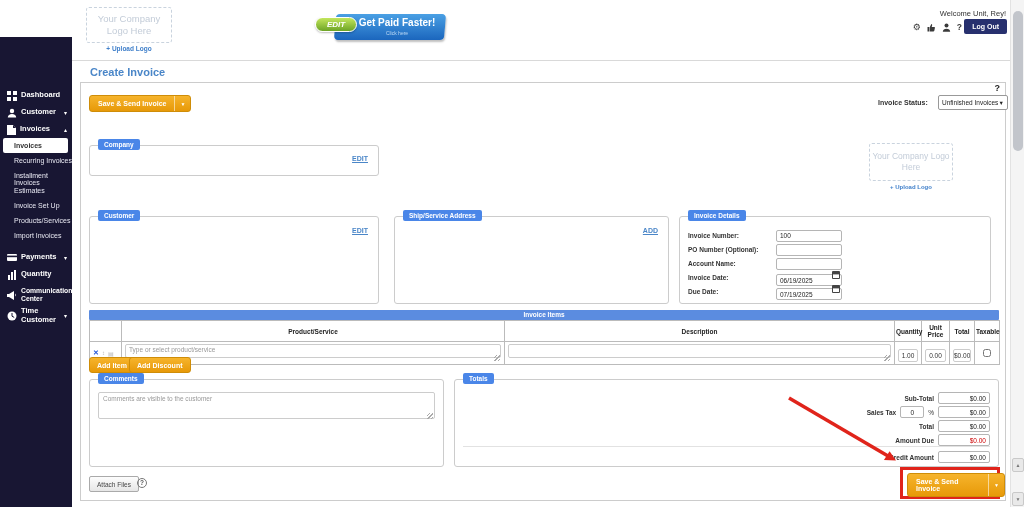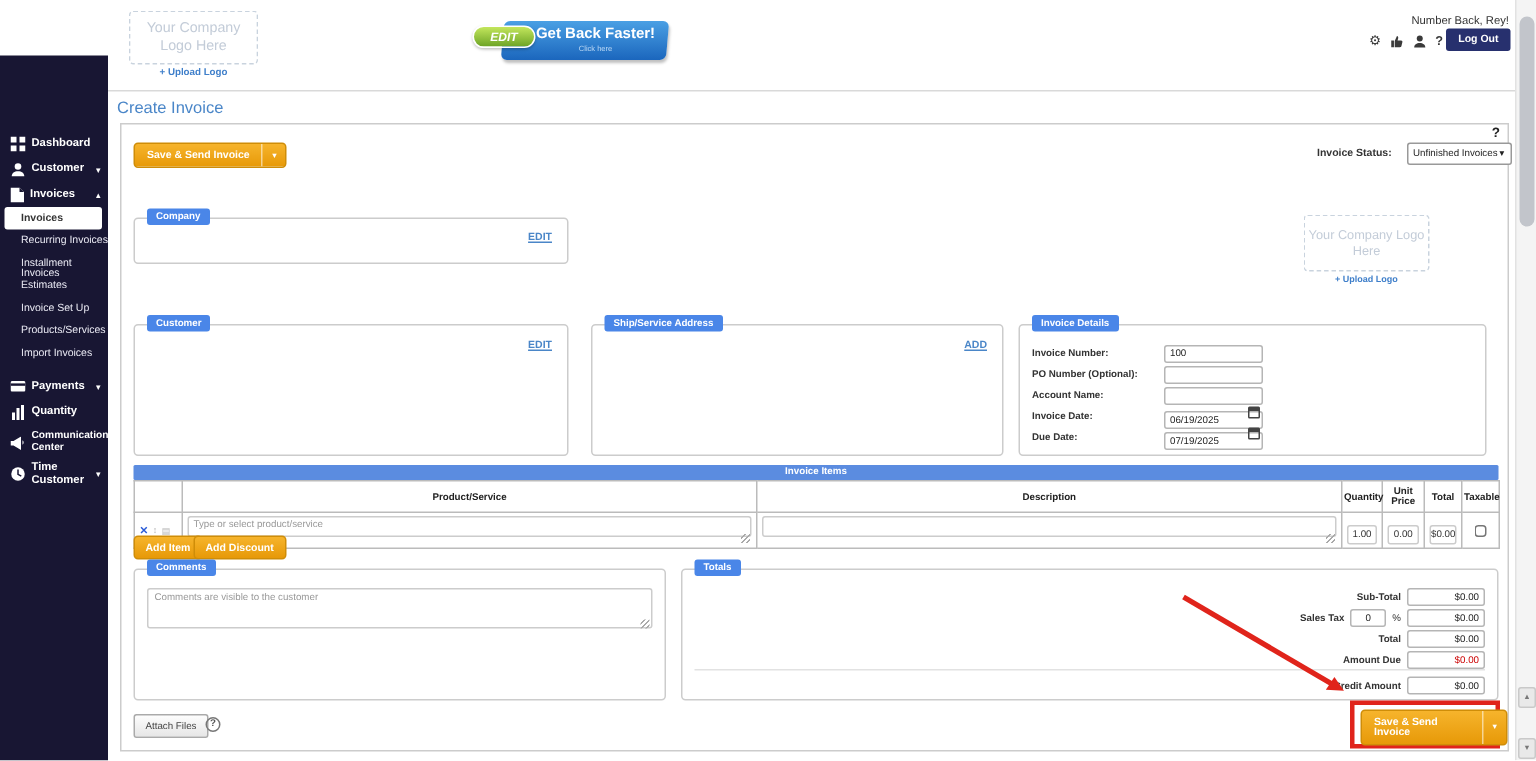--- a/index.html
+++ b/index.html
@@ -29,21 +29,21 @@
   .banner-title { position:absolute; left:34px; top:4px; width:96px; text-align:center; color:#fff; font-weight:bold; font-size:10px; }
   .banner-sub { position:absolute; left:34px; top:17px; width:96px; text-align:center; color:#bcd9f5; font-size:5px; }
   .plus-pill { position:absolute; left:0; top:4px; width:42px; height:15px; background:linear-gradient(180deg,#c3e65c,#6da426); border:1px solid #fff; border-radius:8px; color:#fff; font-weight:bold; font-style:italic; font-size:8px; display:flex; align-items:center; justify-content:center; box-shadow:0 1px 2px rgba(0,0,0,.25); }
   .welcome { position:absolute; right:18px; top:9px; font-size:7.5px; color:#333; }
   .user-icons { position:absolute; right:62px; top:22px; display:flex; gap:6px; align-items:center; color:#3a3a3a; }
   .hicon { font-size:9px; line-height:1; cursor:pointer; }
   .hicon-q { font-size:8.5px; font-weight:bold; cursor:pointer; }
   .logout { position:absolute; right:17px; top:19px; background:#27306e; color:#fff; font-size:7px; font-weight:bold; padding:4px 8px; border-radius:2px; cursor:pointer; }
 
   
-  .page-title { position:absolute; left:78px; top:66px; font-size:11px; color:#4a86c8; z-index:1; }
+  .page-title { position:absolute; left:90px; top:66px; font-size:11px; color:#4a86c8; z-index:1;font-weight:bold; }
   #panel { position:absolute; left:80px; top:82px; width:926px; height:419px; border:1px solid #ccc; background:#fff; }
   .panel-help { position:absolute; right:5px; top:0; font-size:9px; font-weight:bold; color:#222; cursor:pointer; }
 
   .btn-orange { display:inline-flex; align-items:stretch; background:linear-gradient(180deg,#f6b42c,#e79908); border:1px solid #cf8d08; color:#fff; font-weight:bold; font-size:7px; border-radius:3px; cursor:pointer; overflow:hidden; }
   .btn-orange .btn-main { padding:4px 8px; }
   .btn-orange .btn-caret { border-left:1px solid rgba(255,255,255,.55); padding:4px 5px; display:flex; align-items:center; font-size:5px; }
   .btn-plain { display:inline-block; background:linear-gradient(180deg,#f6b42c,#e79908); border:1px solid #cf8d08; color:#fff; font-weight:bold; font-size:7px; border-radius:3px; padding:3.5px 7px; cursor:pointer; }
 
   .top-save { position:absolute; left:8px; top:12px; }
   .status-label { position:absolute; left:797px; top:16px; font-size:7px; font-weight:bold; color:#333; }
@@ -190,26 +190,26 @@
       </div>
     </nav>
   </aside>
 
   <header id="header">
     <div class="logo-box">Your Company Logo Here</div>
     <div class="upload-link">+ Upload Logo</div>
 
     <div class="banner">
       <div class="banner-blue"></div>
-      <div class="banner-title">Get Back Faster!</div>
+      <div class="banner-title">Get Paid Faster!</div>
       <div class="banner-sub">Click here</div>
       <div class="plus-pill">EDIT</div>
     </div>
 
-    <div class="welcome">Number Back, Rey!</div>
+    <div class="welcome">Welcome Unit, Rey!</div>
     <div class="user-icons">
       <span class="hicon">⚙</span>
       <svg width="9" height="9" viewBox="0 0 9 9">
           <path d="M0.5 4h1.8v4.5H0.5z M2.8 8.5V4.3L4.3 1c.8.2 1 .9.8 1.6L4.7 4h2.4c.6 0 1 .5.8 1.1l-.6 2.6c-.1.5-.5.8-1 .8z" fill="#3a3a3a"></path>
         </svg>
       <svg width="9" height="9" viewBox="0 0 9 9">
           <circle cx="4.5" cy="2.6" r="2" fill="#3a3a3a"></circle>
           <path d="M0.8 8.7c0-2 1.6-3 3.7-3s3.7 1 3.7 3z" fill="#3a3a3a"></path>
         </svg>
       <span class="hicon-q">?</span>

